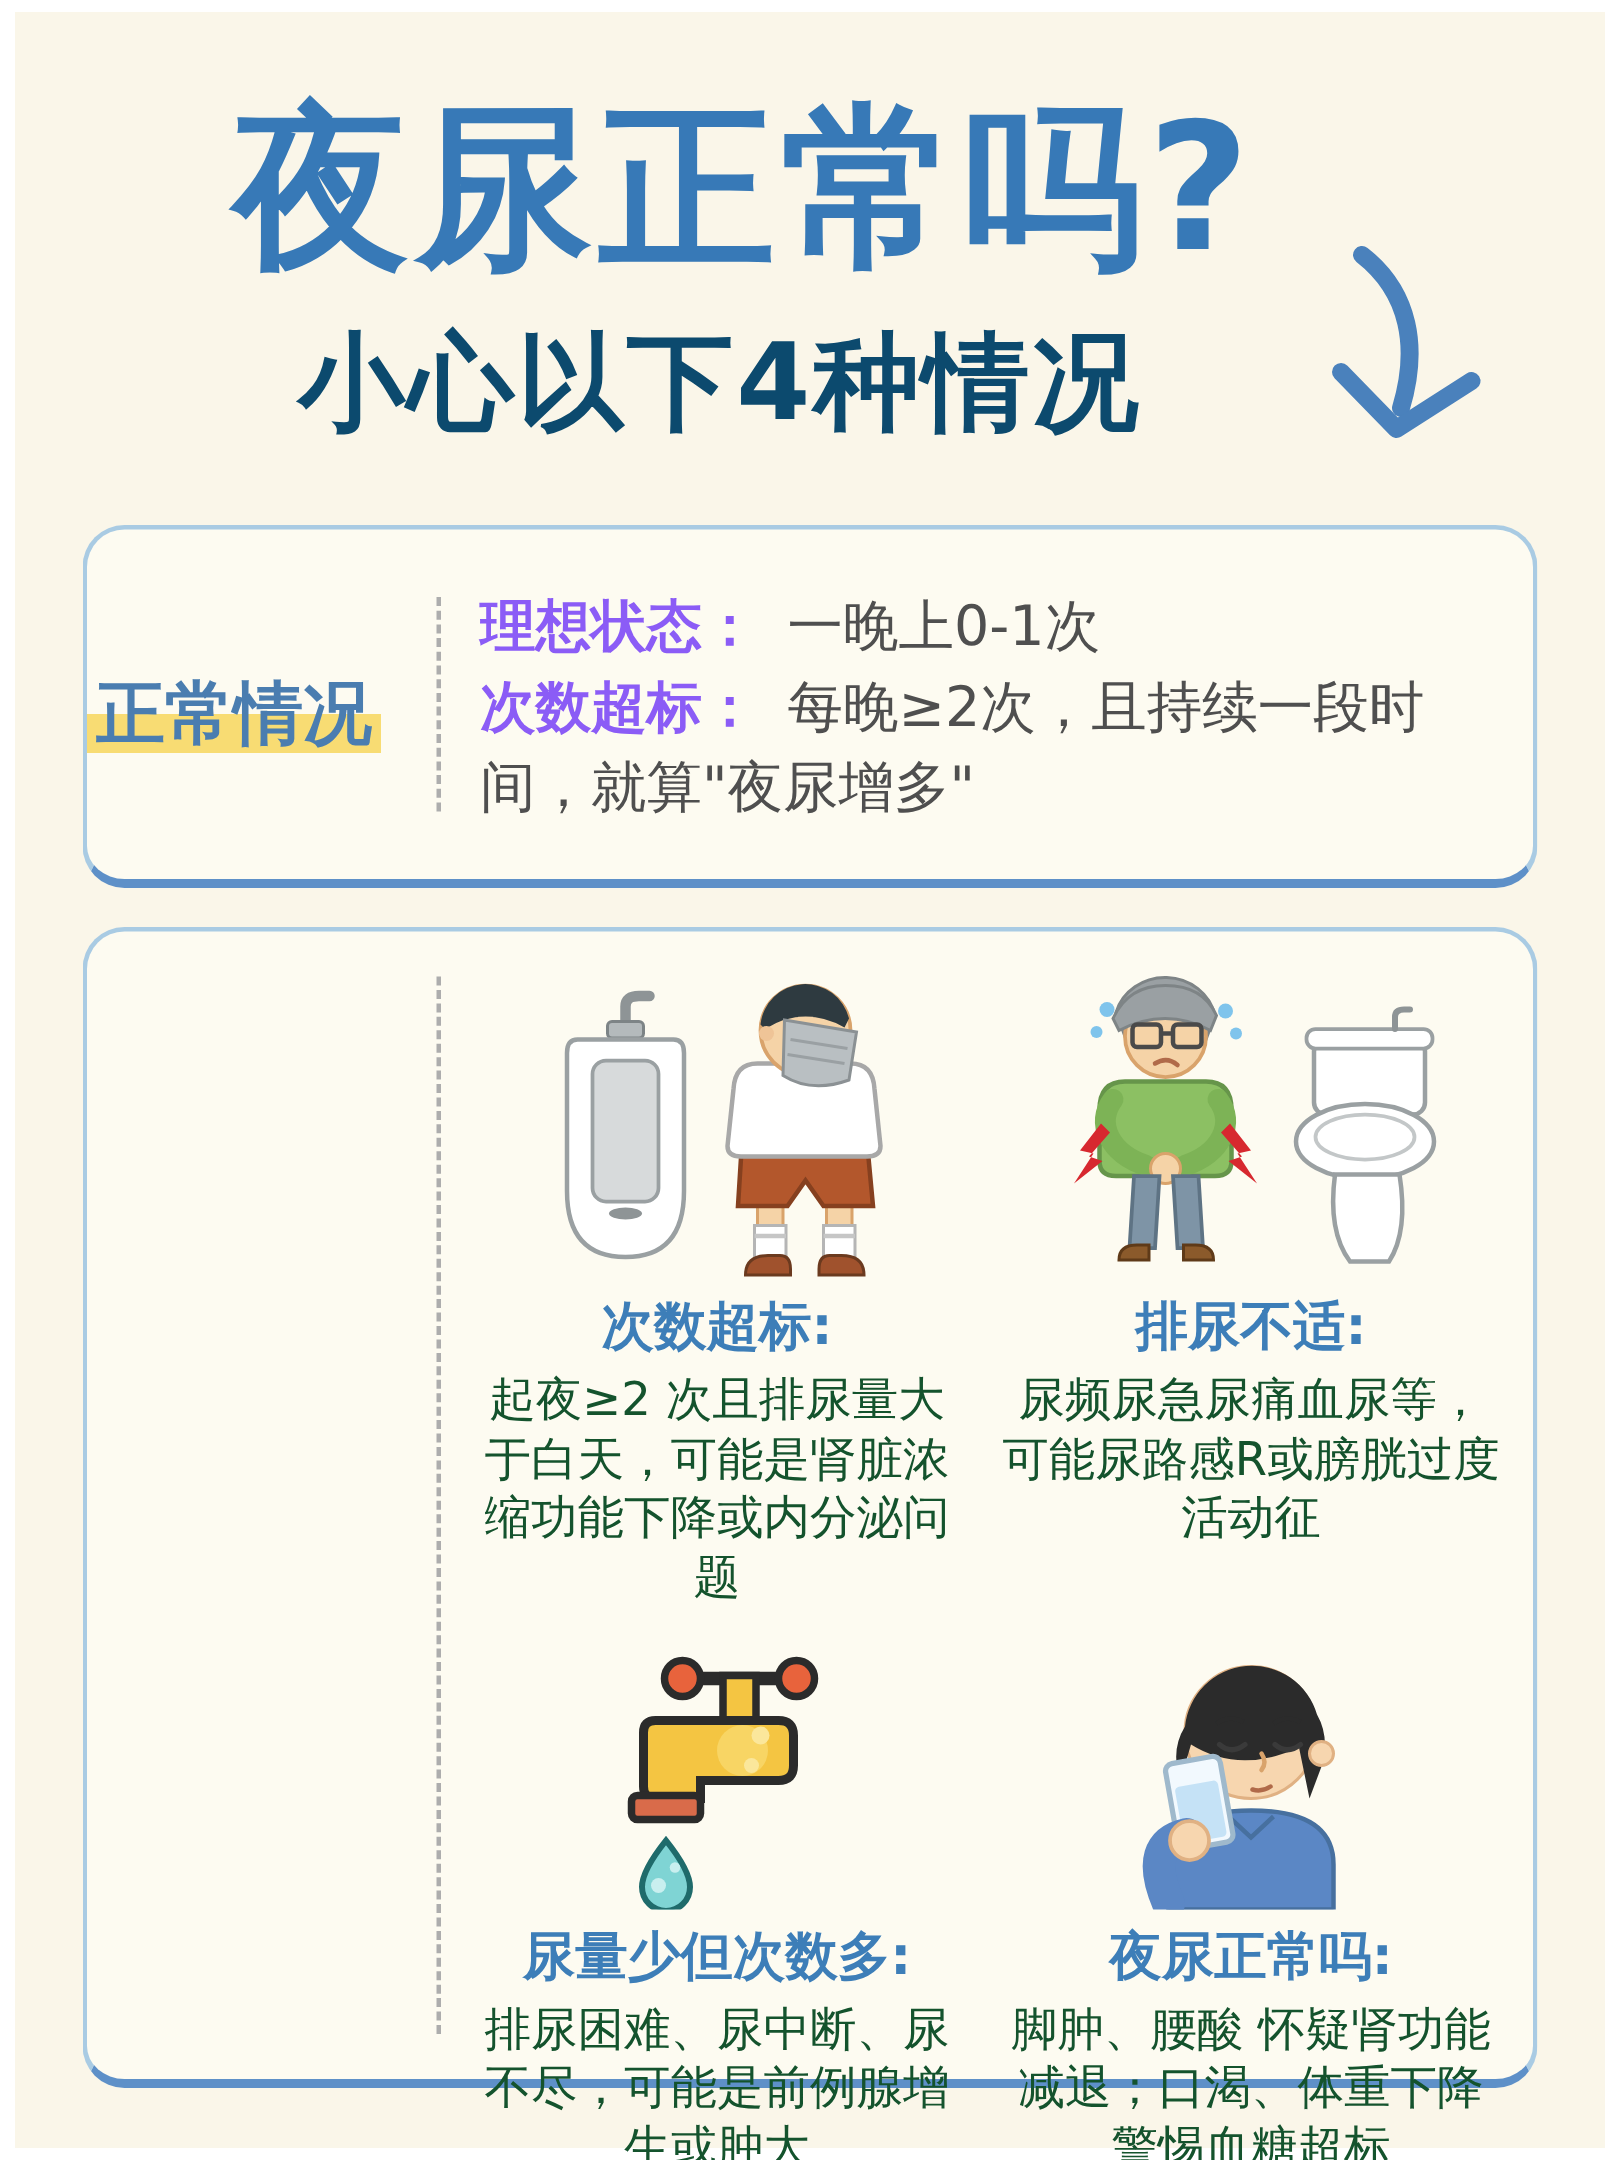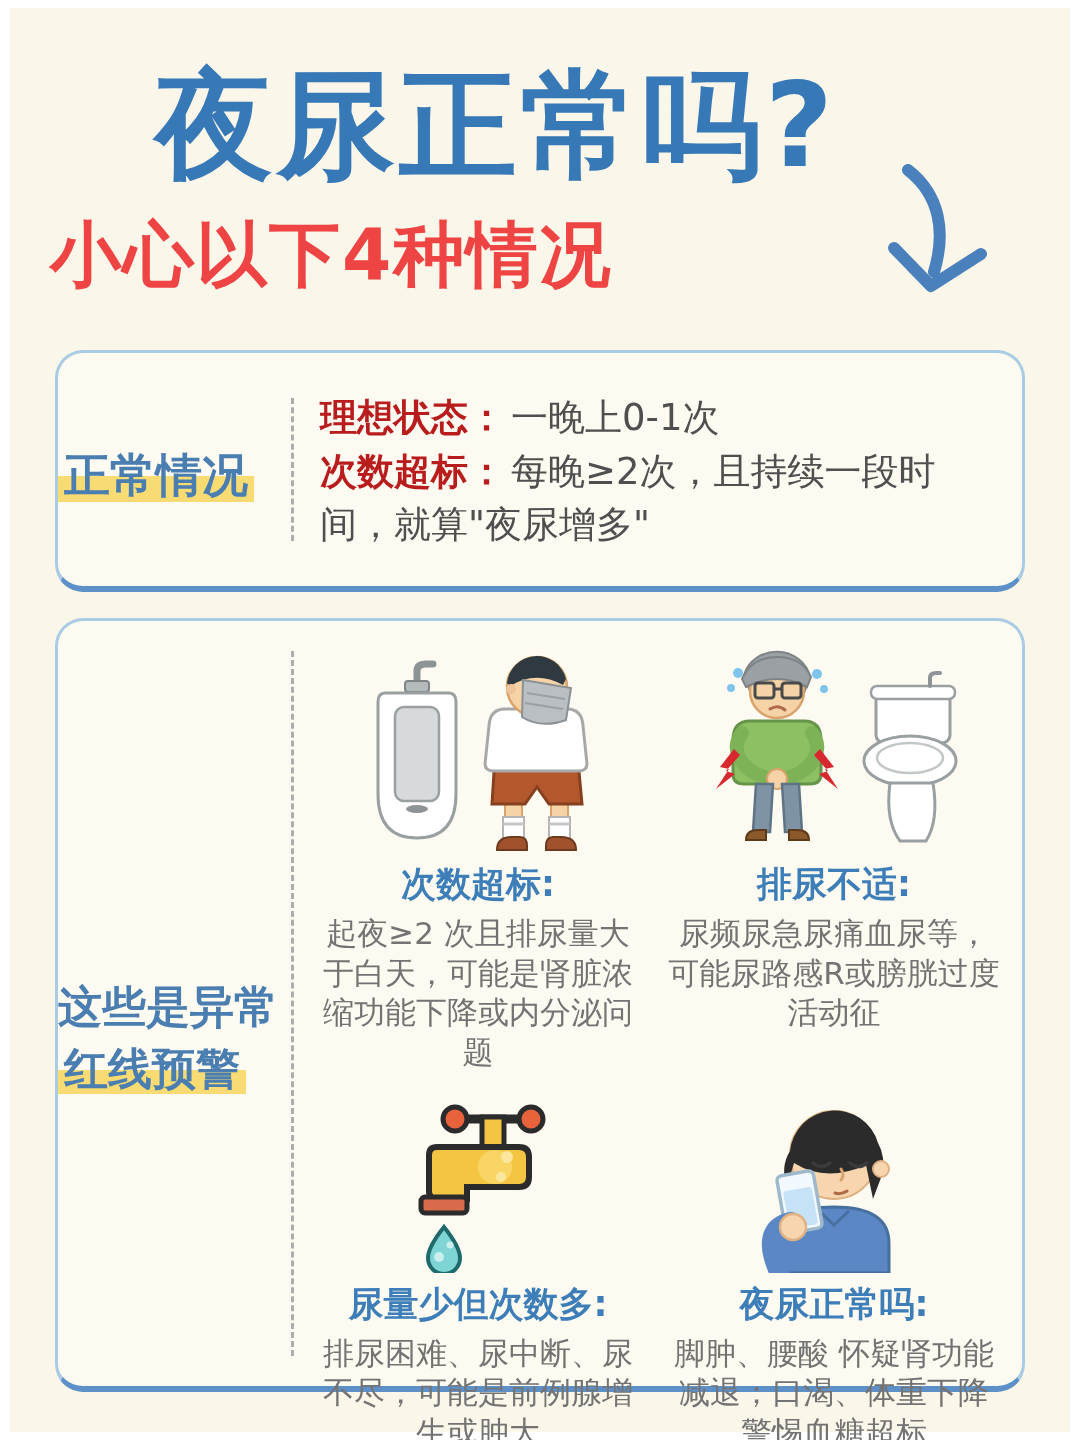--- a/index.html
+++ b/index.html
@@ -13,22 +13,22 @@
   .bg{position:absolute;left:10px;top:8px;right:10px;bottom:8px;background:#FAF6E9;}
 
   
   .title{
     position:absolute;top:58px;left:66px;width:860px;
     text-align:center;font-size:118px;font-weight:bold;
     color:#3779B7;letter-spacing:4px;line-height:1.15;
   }
   .subtitle{
     position:absolute;top:208px;left:50px;width:860px;
-    text-align:left;font-size:71px;font-weight:bold;
-    color:#ef4444;letter-spacing:2px;
+    text-align:center;font-size:71px;font-weight:bold;
+    color:#0c4a6e;letter-spacing:2px;
   }
   .arrow{position:absolute;left:878px;top:160px;width:125px;height:140px;}
 
   
   .card{
     position:absolute;left:55px;width:970px;box-sizing:border-box;
     background:#FDFBF1;
     border:3px solid #A9CBE3;border-bottom:6px solid #5E90C8;
     border-radius:28px;
   }
@@ -49,36 +49,36 @@
   .card2 .card-label{top:355px;font-size:44px;white-space:normal;}
 
   .vdash{position:absolute;left:233px;border-left:3px dashed #ADADAD;}
   .card1 .vdash{top:45px;bottom:45px;}
   .card2 .vdash{top:30px;bottom:30px;}
 
   .card1-content{
     position:absolute;left:262px;top:38px;right:26px;
     font-size:37px;color:#4F4F4F;line-height:1.45;
   }
-  .term{color:#b91c1c;font-weight:bold;margin-right:6px;}
+  .term{color:#8b5cf6;font-weight:bold;margin-right:20px;}
 
   
   .grid{
     position:absolute;left:242px;top:10px;right:10px;bottom:8px;
     display:grid;grid-template-columns:1fr 1fr;grid-template-rows:1.08fr 1fr;
   }
   .quad{
     display:flex;flex-direction:column;align-items:center;
     text-align:center;padding-top:14px;
   }
   .illus{display:flex;align-items:flex-end;justify-content:center;}
   .illus-tall{height:208px;}
   .illus-short{height:186px;}
   .q-head{font-size:35px;font-weight:bold;color:#3D7EB8;margin:8px 0 6px;}
-  .q-body{font-size:31px;color:#737373;line-height:1.28;width:334px;}
+  .q-body{font-size:31px;color:#14532d;line-height:1.28;width:334px;}
 </style>
 </head>
 <body>
 
 <div class="page">
   <div class="bg"></div>
 
   <div class="title">夜尿正常吗?</div>
   <div class="subtitle">小心以下4种情况</div>
   <svg class="arrow" viewBox="0 0 125 140">
@@ -95,24 +95,20 @@
       <div>
         <span class="term">理想状态：</span><span>一晚上0-1次</span>
       </div>
       <div>
         <span class="term">次数超标：</span><span>每晚≥2次，且持续一段时间，就算"夜尿增多"</span>
       </div>
     </div>
   </div>
 
   <div class="card card2">
-    <div class="card-label">
-      <span>这些是异常</span><br>
-      <span class="hl">红线预警</span>
-    </div>
     <div class="vdash"></div>
 
     <div class="grid">
 
       <div class="quad">
         <div class="illus illus-tall">
           <svg viewBox="0 0 250 200" width="250" height="200">
             <path d="M64 32 v-14 q0 -7 9 -7 h7" fill="none" stroke="#8e9496" stroke-width="7" stroke-linecap="round"></path>
             <rect x="52" y="28" width="24" height="11" rx="3" fill="#b4babc" stroke="#7d8486" stroke-width="2"></rect>
             <path d="M32 40 h64 q7 0 7 9 v92 q0 44 -39 44 q-39 0 -39 -44 v-92 q0 -9 7 -9 z" fill="#ffffff" stroke="#9aa0a2" stroke-width="3"></path>

